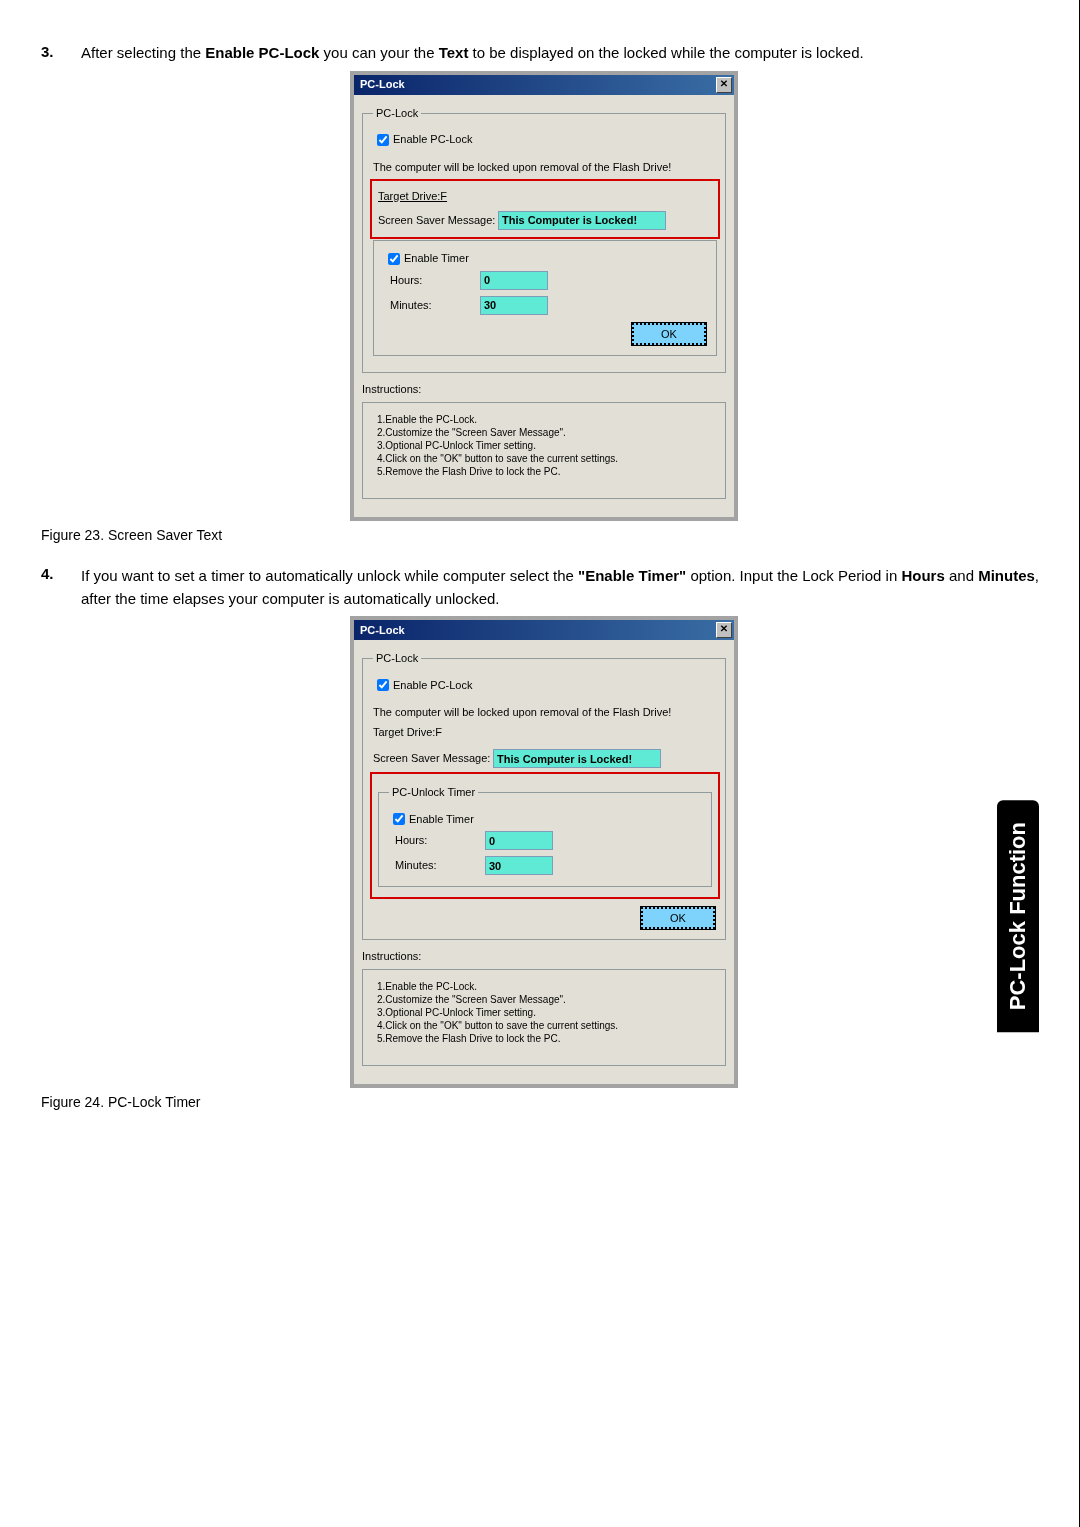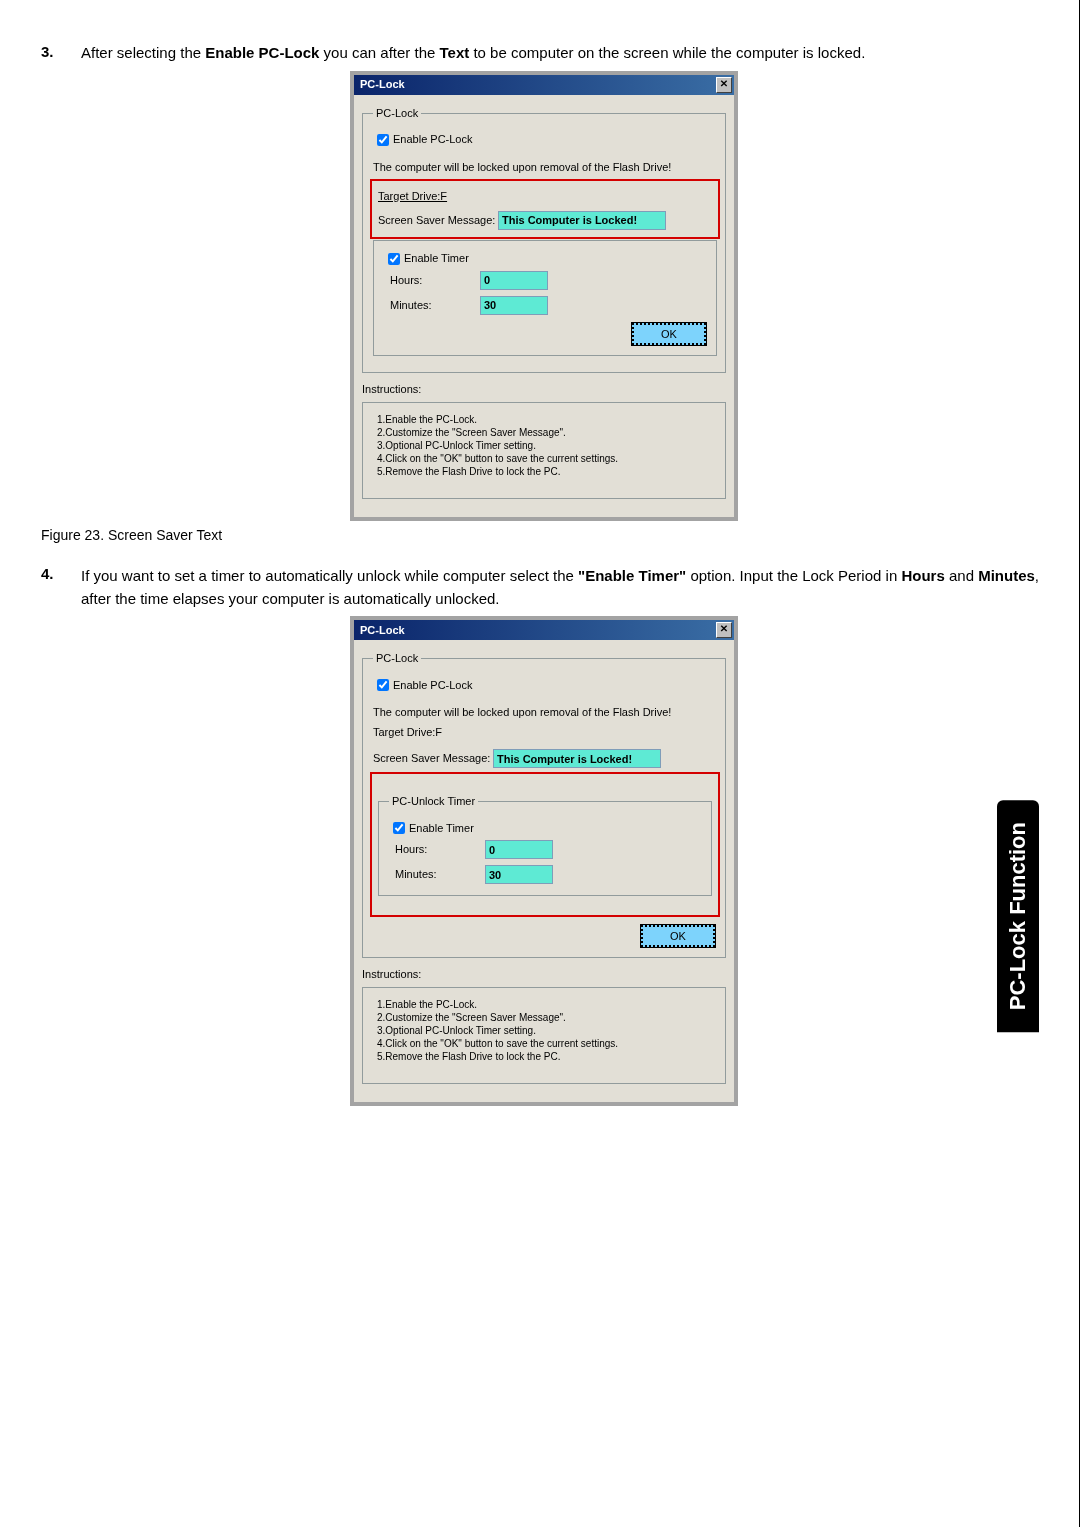--- a/index.html
+++ b/index.html
@@ -156,35 +156,35 @@
     line-height: 1.3;
   }
   .instr-list li { list-style: none; }
   .hl-red {
     border: 2px solid #d40000;
     padding: 4px 6px;
     margin: 3px -3px;
   }
   .hl-red-box {
     border: 2px solid #d40000;
-    padding: 19px 6px;
+    padding: 10px 6px;
     margin: 4px -3px 6px -3px;
   }
 </style>
 </head>
 <body>
 
 <div class="page">
 
   <ol class="steps">
 
     <li>
       <span class="step-num">3.</span>
       <span class="step-body">
-        <span>After selecting the </span><b>Enable PC-Lock</b><span> you can after the </span><b>Text</b><span> to be computer on the screen while the computer is locked.</span>
+        <span>After selecting the </span><b>Enable PC-Lock</b><span> you can your the </span><b>Text</b><span> to be displayed on the locked while the computer is locked.</span>
       </span>
 
       
       <div class="figure-wrap">
         <div class="win">
           <div class="titlebar">
             <span>PC-Lock</span>
             <span class="closebtn">✕</span>
           </div>
           <div class="inner">
@@ -302,17 +302,18 @@
                 <li>1.Enable the PC-Lock.</li>
                 <li>2.Customize the "Screen Saver Message".</li>
                 <li>3.Optional PC-Unlock Timer setting.</li>
                 <li>4.Click on the "OK" button to save the current settings.</li>
                 <li>5.Remove the Flash Drive to lock the PC.</li>
               </ul>
             </fieldset>
           </div>
         </div>
       </div>
+      <div class="caption">Figure 24. PC-Lock Timer</div>
     </li>
   </ol>
 
   <div class="side-tab">PC-Lock Function</div>
 </div>
 
 </body></html>

